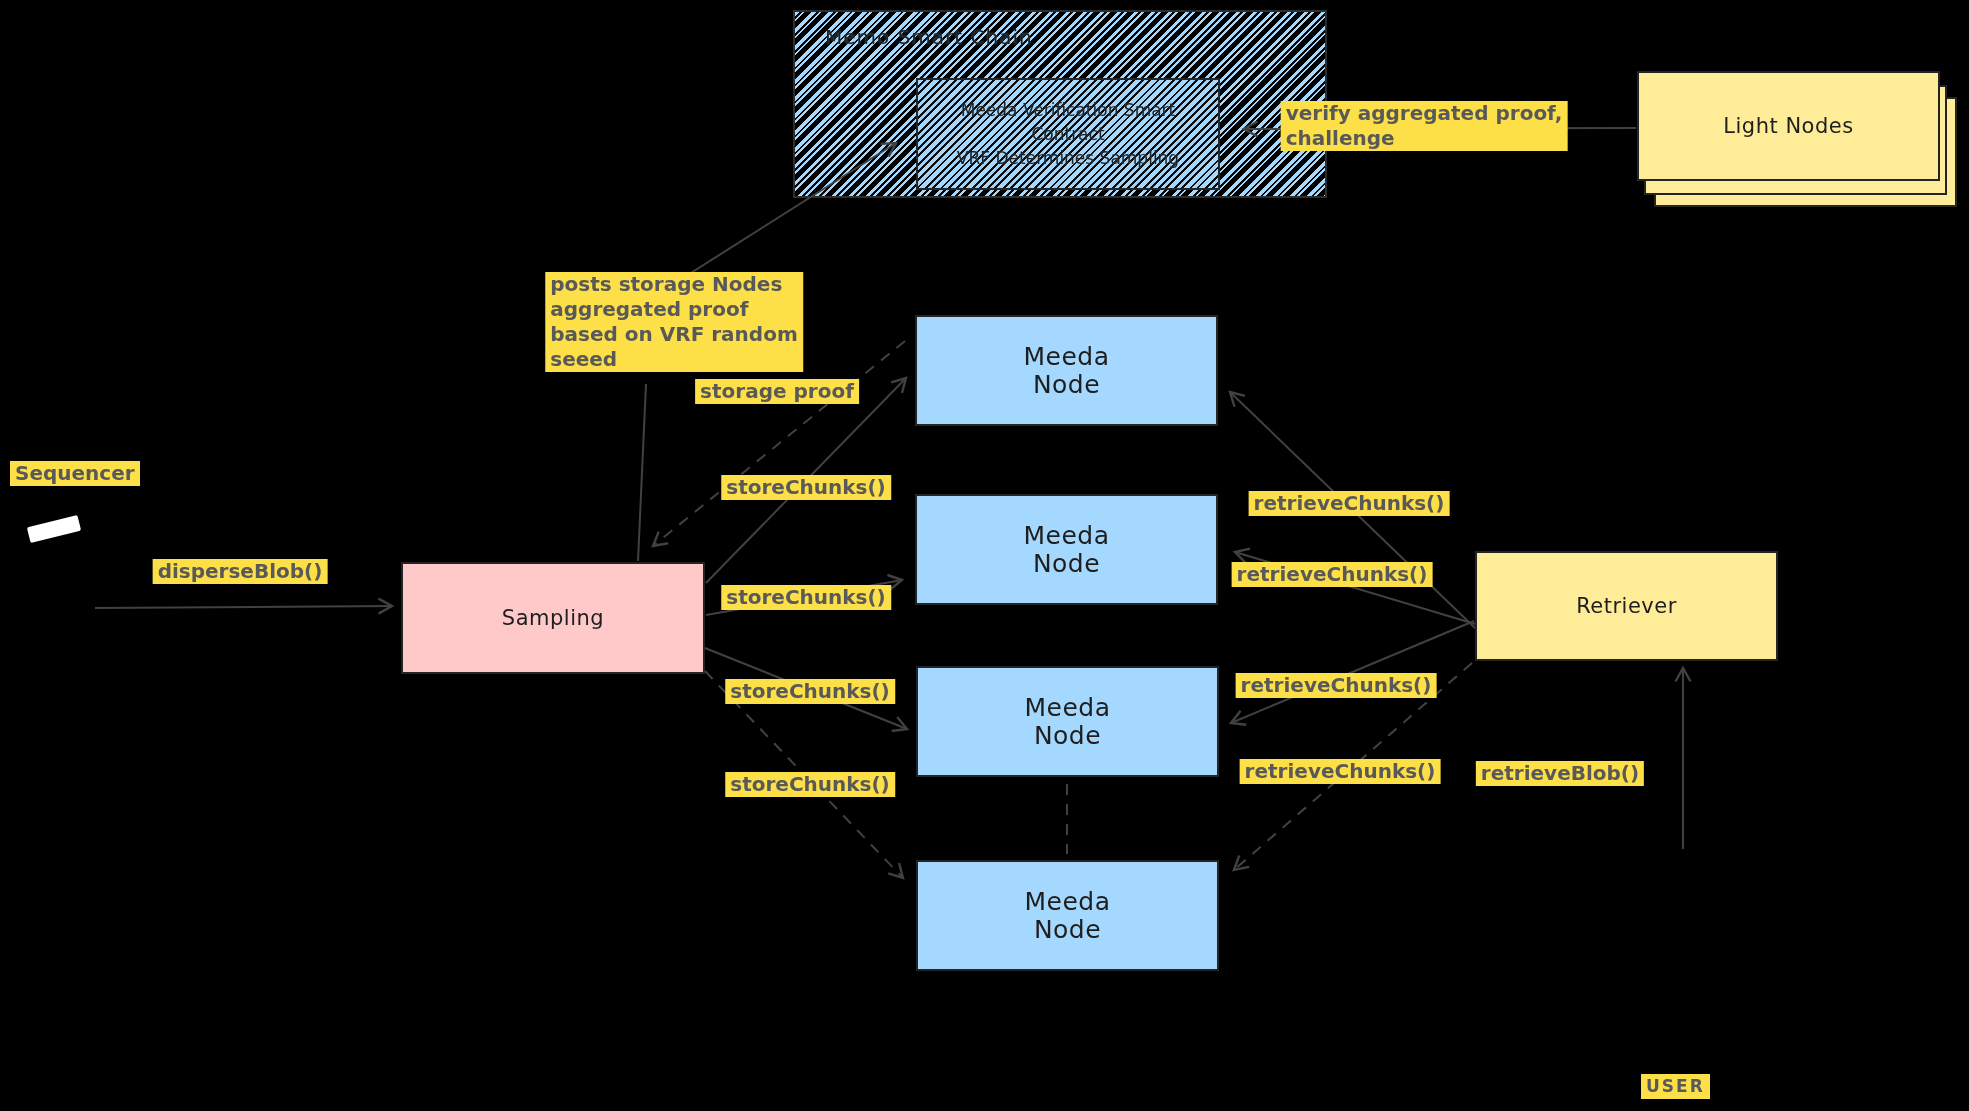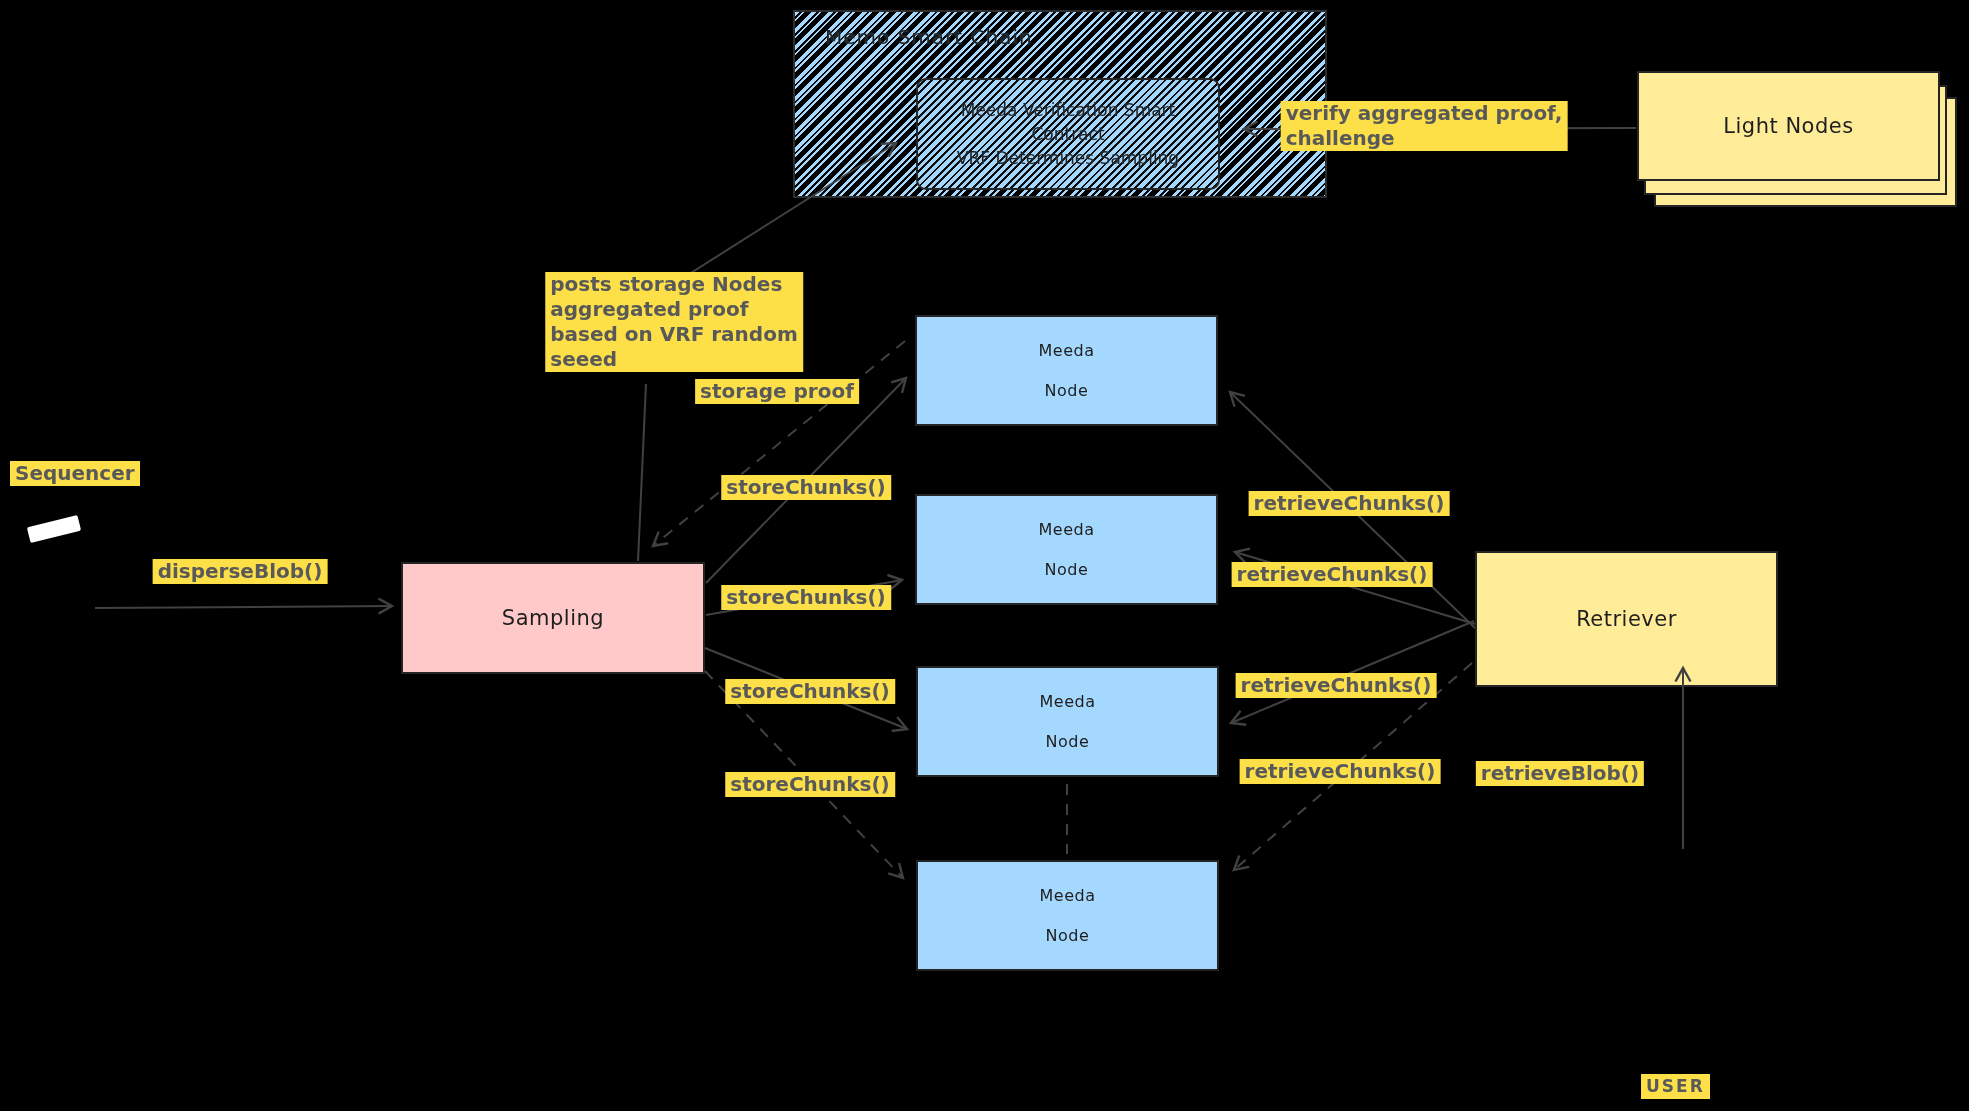--- a/index.html
+++ b/index.html
@@ -5,21 +5,21 @@
   html,body{margin:0;padding:0;background:#000;}
   #canvas{
     position:relative;width:1969px;height:1111px;background:var(--bg,#000);
     font-family:"DejaVu Sans", sans-serif;overflow:hidden;
   }
   .box{position:absolute;box-sizing:border-box;border:2px solid var(--stroke,#242424);
        display:flex;align-items:center;justify-content:center;text-align:center;
        color:var(--box-text,#1e1e1e);}
   .box .bx-label{font-size:21px;letter-spacing:.5px;}
   .node-box{background:var(--node-fill,#a5d8ff);}
-  .node-box .bx-label{font-size:16px;line-height:40px;white-space:pre-line;}
+  .node-box .bx-label{font-size:25px;line-height:28px;white-space:pre-line;}
   .disperser-box{background:var(--disperser-fill,#ffc9c9);}
   .retriever-box{background:var(--retriever-fill,#ffec99);}
   .lightnodes-box{background:var(--retriever-fill,#ffec99);}
   .chain-box{
     background:
       repeating-linear-gradient(135deg,#a5d8ff 0 3px, #050505 3px 5px, #a5d8ff 5px 7px, #000 7px 12px);
     border-color:#2e2e2e;
     display:block;
   }
   .chain-title{position:absolute;left:30px;top:13px;font-size:20px;color:#1e1e1e;
@@ -48,21 +48,21 @@
 </style>
 </head>
 <body>
 
 <div id="canvas">
 
   <div class="boxes">
 
     <div class="box chain-box" style="left:793px;top:10px;width:534px;height:188px;">
       <div class="chain-title">Memo Smart Chain</div>
-      <div class="contract-box" style="left:121px;top:66px;width:304px;height:112px;border-radius:10px;">
+      <div class="contract-box" style="left:121px;top:66px;width:304px;height:112px;">
         <span>Meeda Verification Smart
 Contract
 VRF Determines Sampling</span>
       </div>
     </div>
 
     <div class="box lightnodes-box" style="left:1654px;top:97px;width:303px;height:110px;"></div>
     <div class="box lightnodes-box" style="left:1644px;top:85px;width:303px;height:110px;"></div>
     <div class="box lightnodes-box" style="left:1637px;top:71px;width:303px;height:110px;">
       <span class="bx-label">Light Nodes</span>
@@ -82,21 +82,21 @@
     </div>
     <div class="box node-box" style="left:916px;top:666px;width:303px;height:111px;">
       <span class="bx-label">Meeda
 Node</span>
     </div>
     <div class="box node-box" style="left:916px;top:860px;width:303px;height:111px;">
       <span class="bx-label">Meeda
 Node</span>
     </div>
 
-    <div class="box retriever-box" style="left:1475px;top:551px;width:303px;height:136px;">
+    <div class="box retriever-box" style="left:1475px;top:551px;width:303px;height:110px;">
       <span class="bx-label">Retriever</span>
     </div>
 
     <div class="seq-icon"></div>
   </div>
 
   <svg id="wires" width="1969" height="1111" viewBox="0 0 1969 1111">
     <defs>
       <marker id="arr" viewBox="0 0 12 12" refX="10" refY="6" markerWidth="9" markerHeight="9" orient="auto-start-reverse">
         <path class="head" d="M1,1 L10,6 L1,11"></path>

